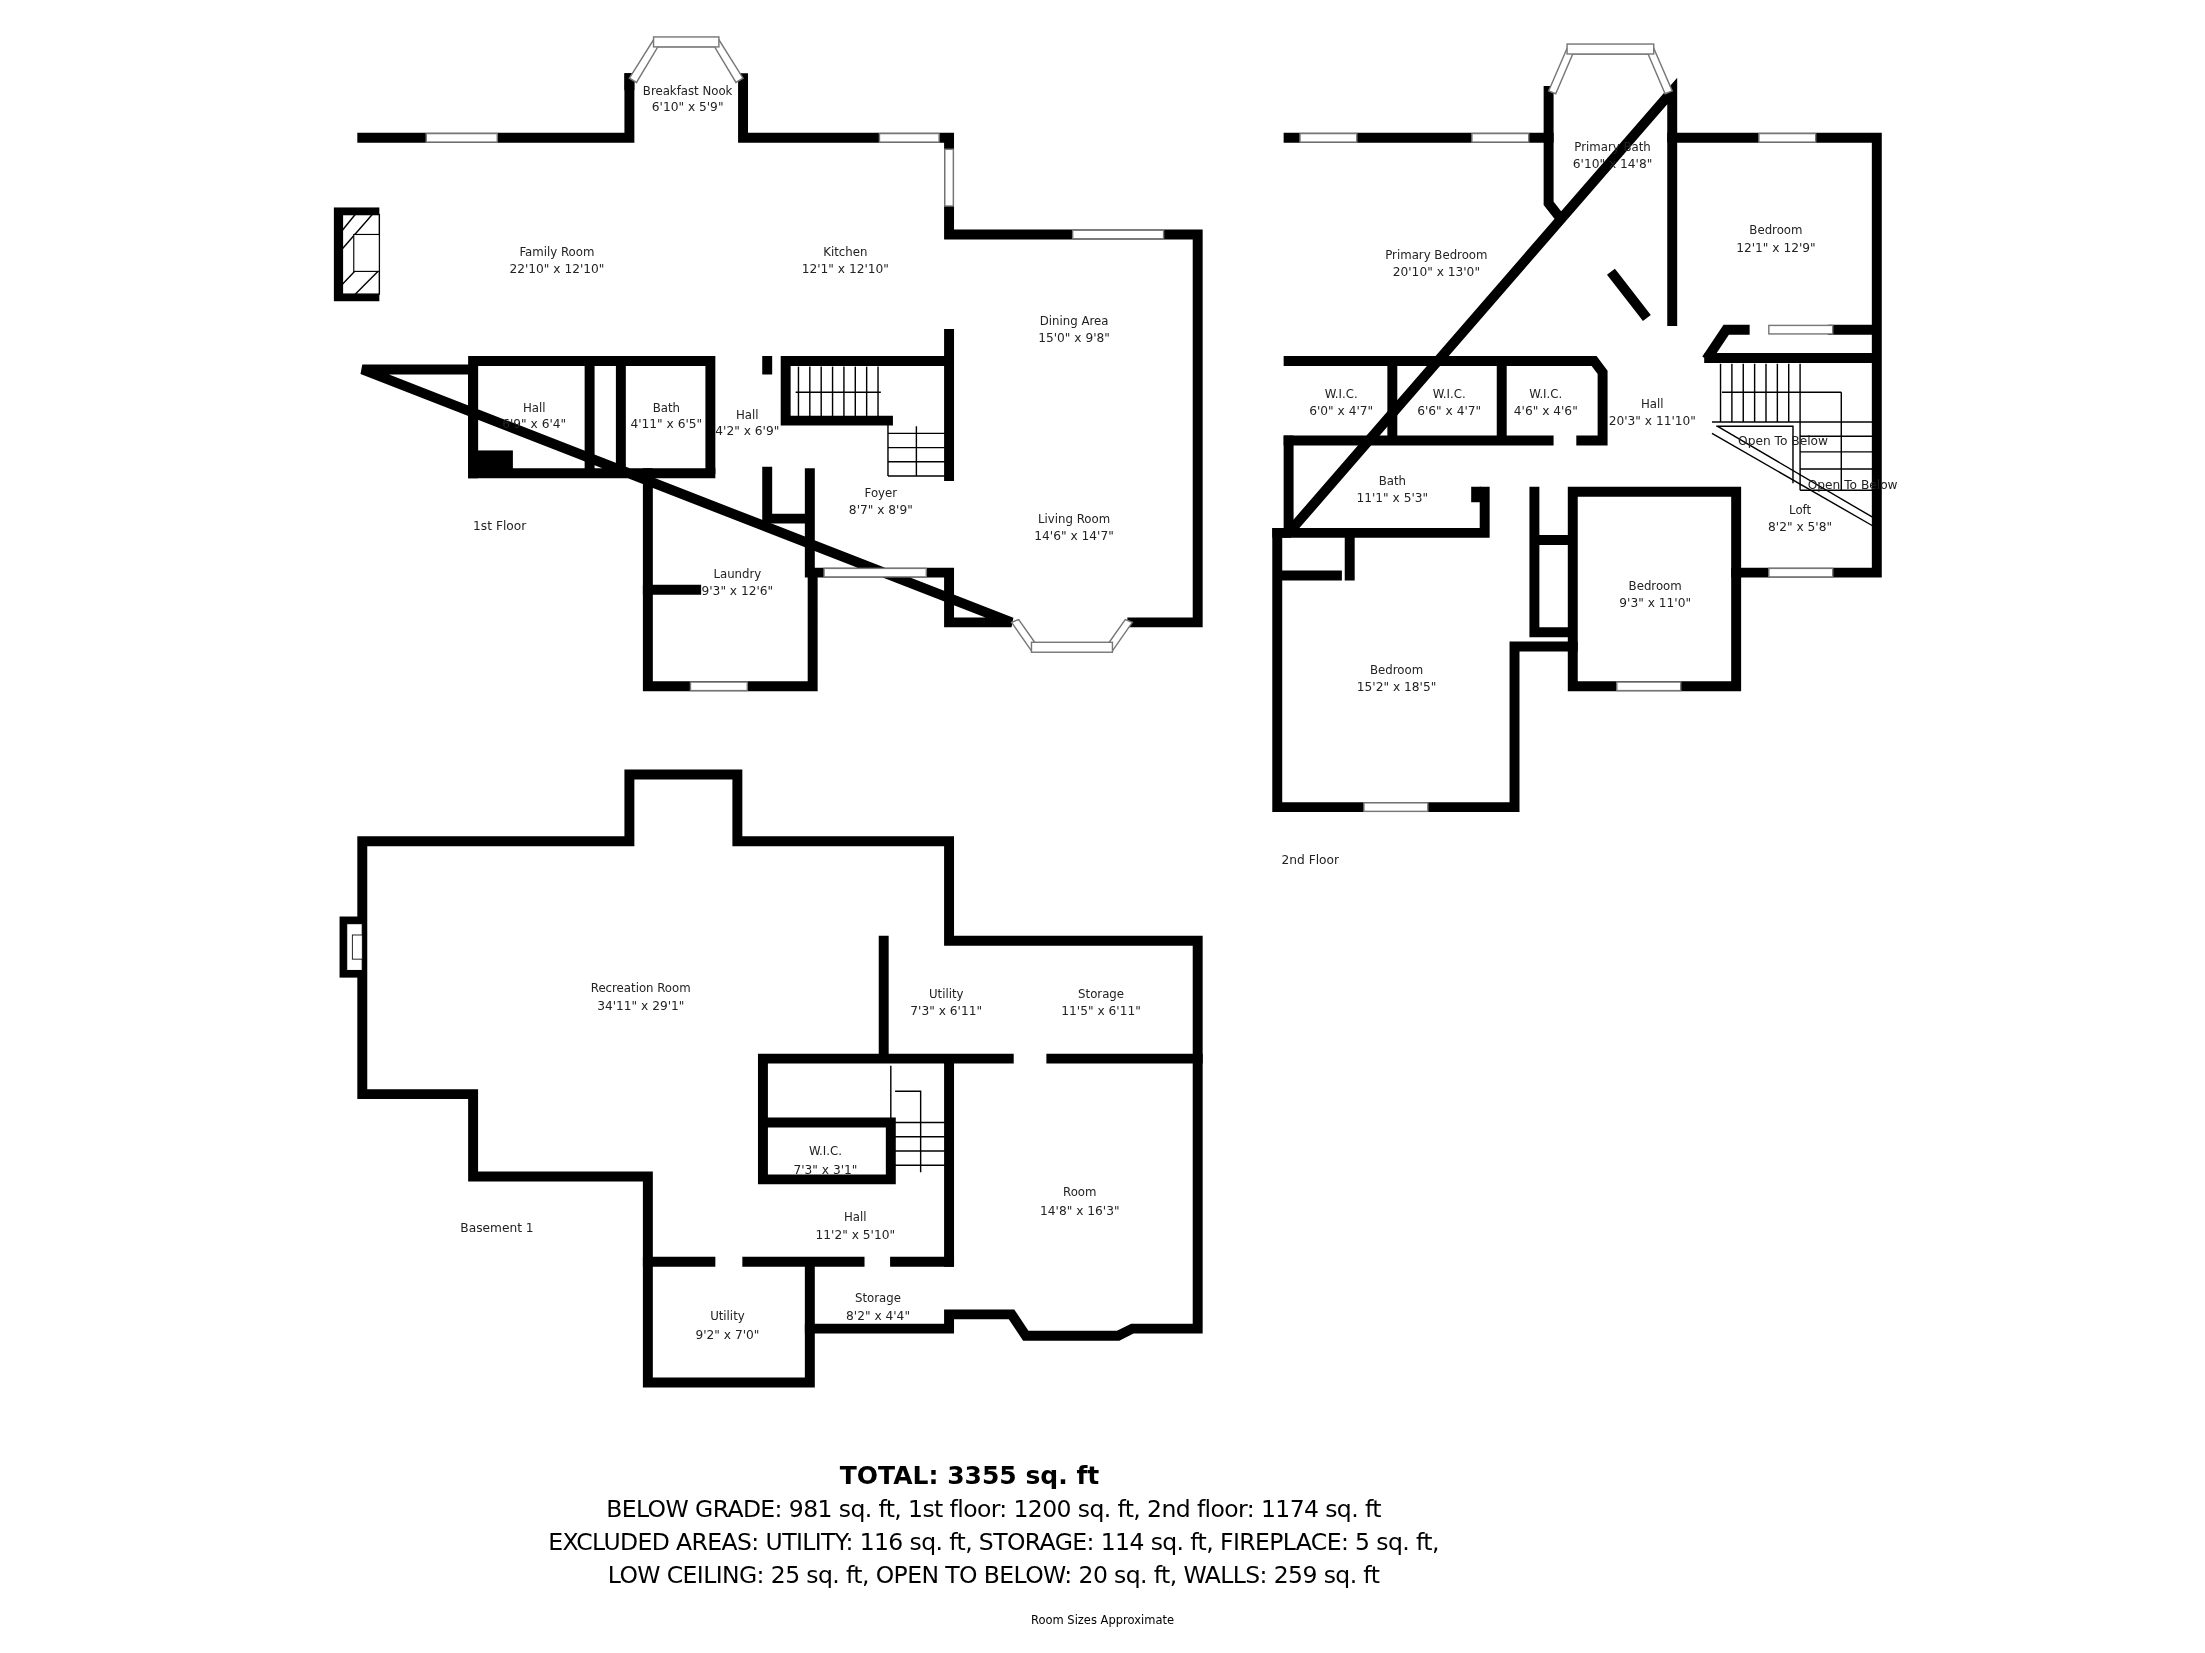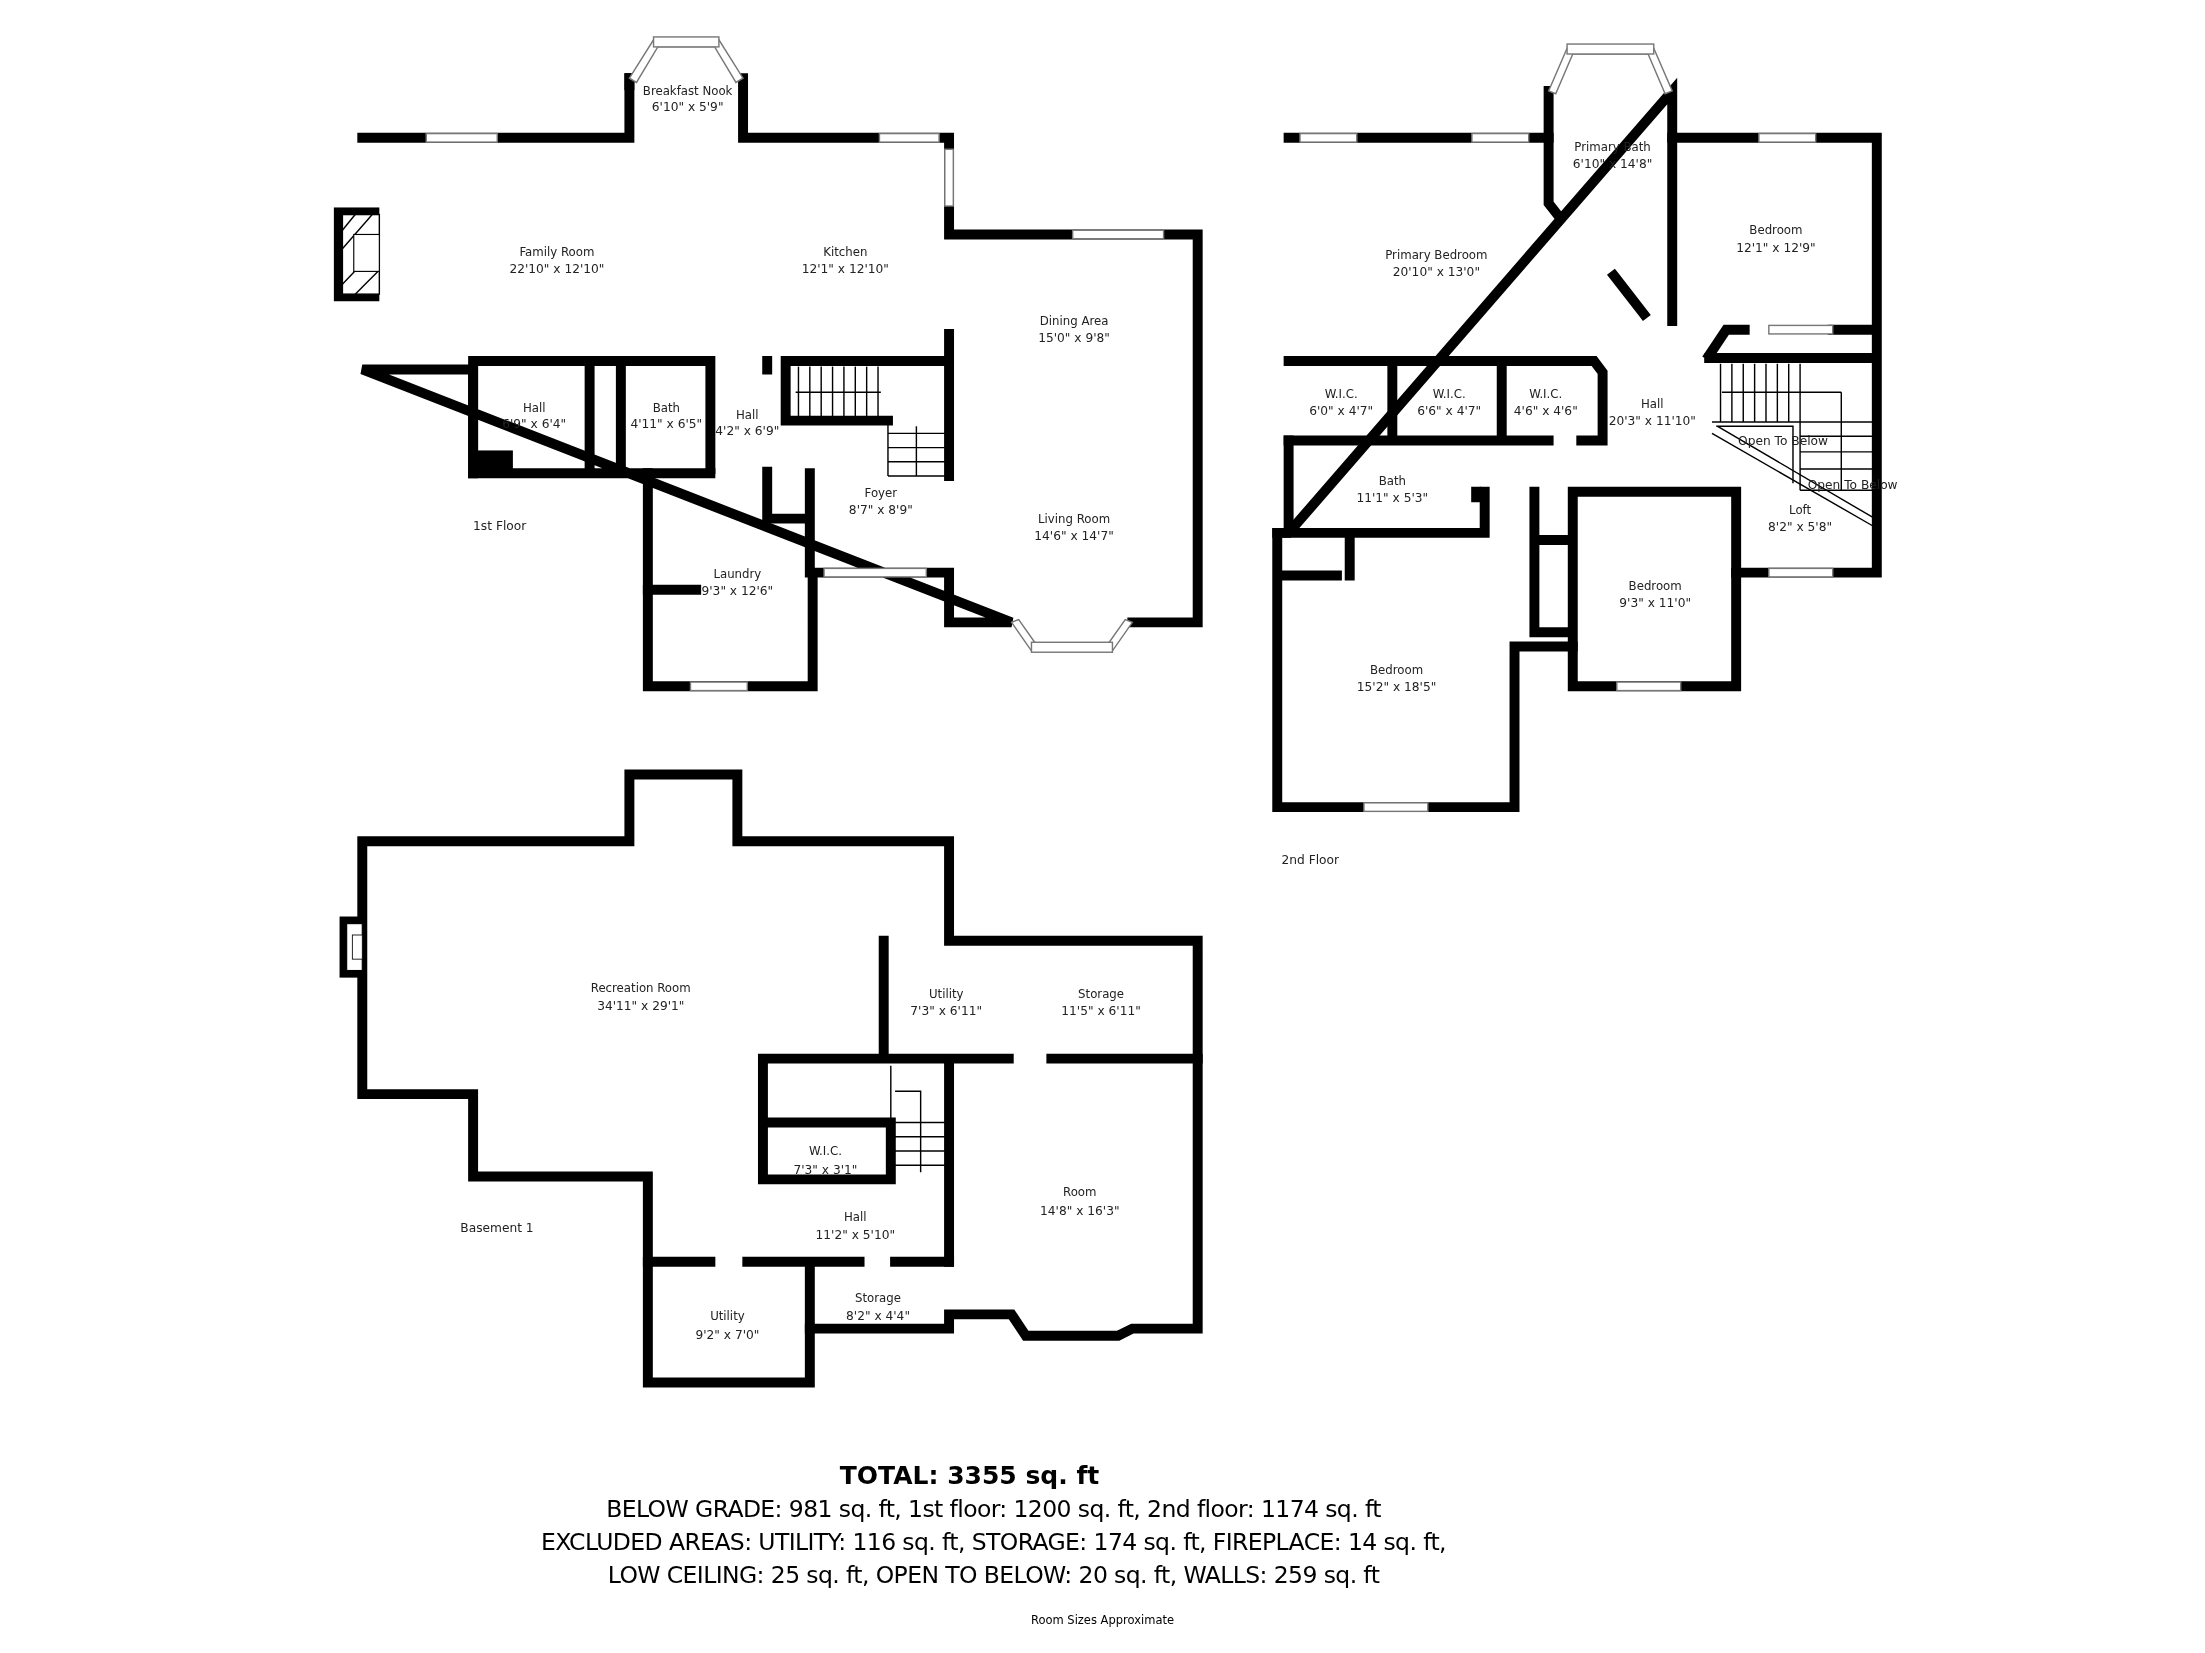--- a/index.html
+++ b/index.html
@@ -206,17 +206,17 @@
     <text class="rdim" x="512" y="942">9'2" x 7'0"</text>
     <text class="rname" x="618" y="916">Storage</text>
     <text class="rdim" x="618" y="929">8'2" x 4'4"</text>
     <text class="flabel" x="324" y="867">Basement 1</text>
   </g>
 </svg>
 
 <div id="summary">
   <div class="total">TOTAL: 3355 sq. ft</div>
   <div class="line">BELOW GRADE: 981 sq. ft, 1st floor: 1200 sq. ft, 2nd floor: 1174 sq. ft</div>
-  <div class="line">EXCLUDED AREAS: UTILITY: 116 sq. ft, STORAGE: 174 sq. ft, FIREPLACE: 14 sq. ft,</div>
+  <div class="line">EXCLUDED AREAS: UTILITY: 116 sq. ft, STORAGE: 114 sq. ft, FIREPLACE: 5 sq. ft,</div>
   <div class="line" style="position:relative;">LOW CEILING: 25 sq. ft, OPEN TO BELOW: 20 sq. ft, WALLS: 259 sq. ft</div>
   <div class="approx">Room Sizes Approximate</div>
 </div>
 
 
 </body></html>

